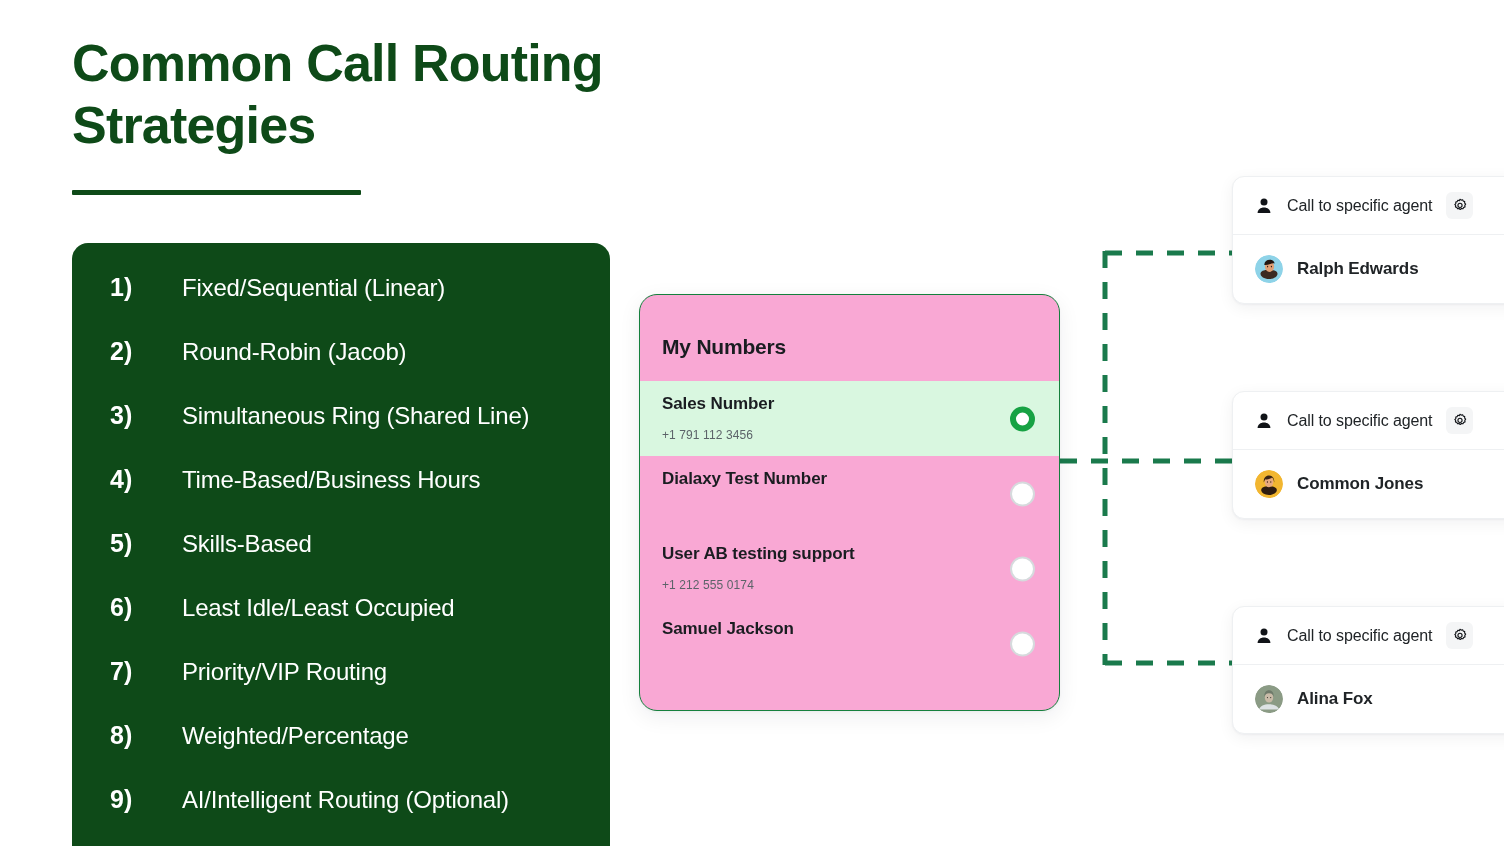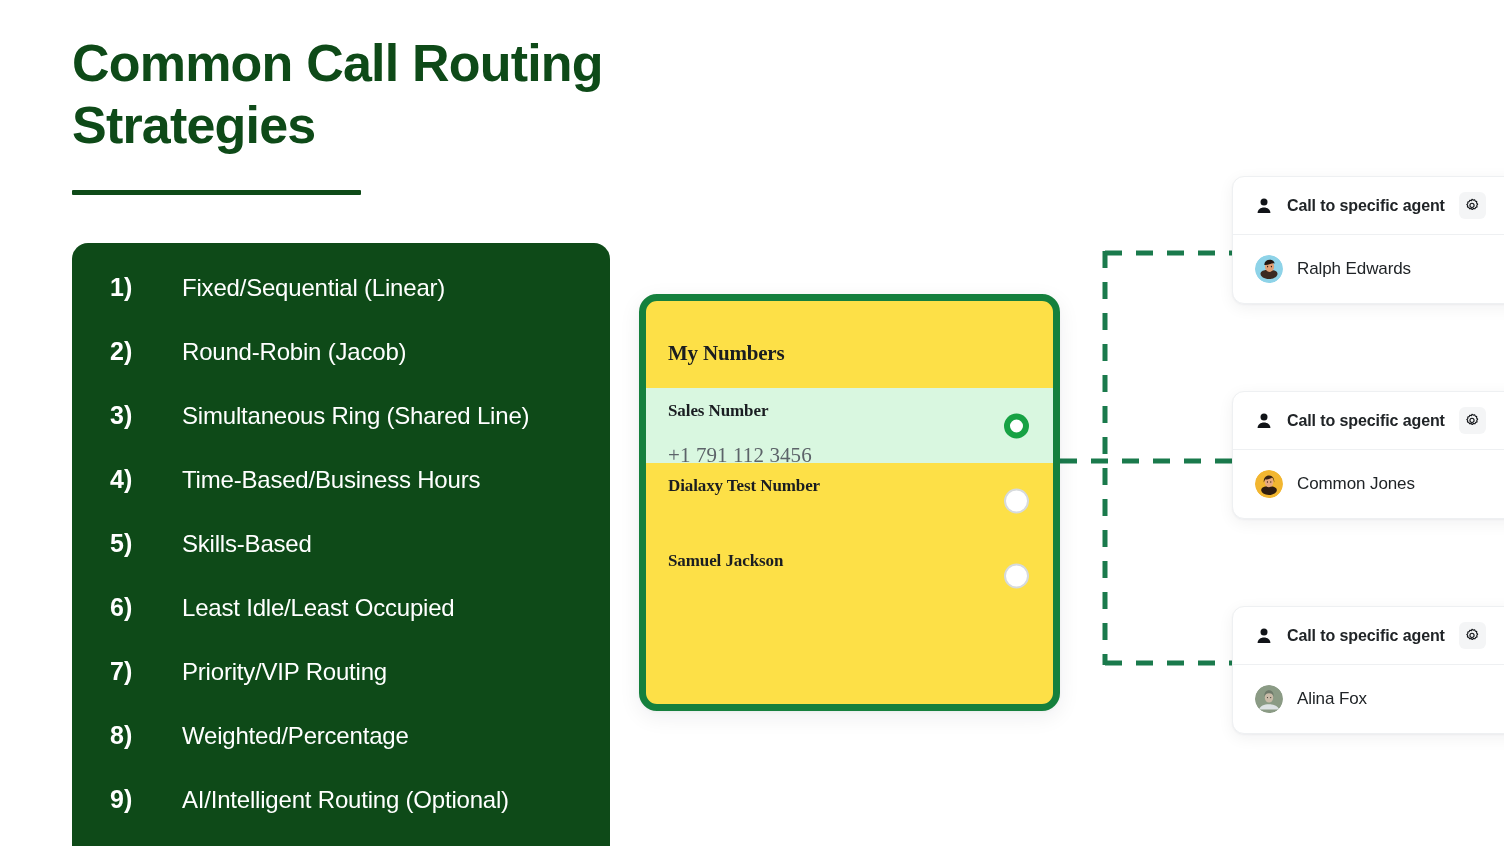--- a/index.html
+++ b/index.html
@@ -79,26 +79,25 @@
     margin-left: 32px;
   }
 
   
   #numbers-card {
     position: absolute;
     left: 639px;
     top: 294px;
     width: 421px;
     height: 417px;
-    background: #fde047;
-    border: 7px solid #15803d;
+    background: #f9a8d4;
+    border: 1px solid #15803d;
     border-radius: 18px;
     box-shadow: 0 6px 22px rgba(16,24,40,0.07), 0 1px 3px rgba(16,24,40,0.04);
     overflow: hidden;
-    font-family: Liberation Serif, serif;
   }
   #numbers-title {
     font-size: 21px;
     font-weight: 700;
     color: #1A1D21;
     padding: 40px 0 0 22px;
     letter-spacing: -0.2px;
   }
   #numbers-list { margin-top: 22px; }
   .number-row {
@@ -107,24 +106,24 @@
     padding: 13px 1px 0 22px;
   }
   .number-row.selected { background: #D9F7E0; }
   .number-name {
     font-size: 17px;
     font-weight: 700;
     color: #1A1D21;
     letter-spacing: -0.1px;
   }
   .number-value {
-    font-size: 21px;
+    font-size: 12px;
     font-weight: 400;
     color: #5C6369;
-    margin-top: 22px;
+    margin-top: 14px;
     letter-spacing: 0.1px;
   }
   .radio {
     position: absolute;
     right: 24px;
     top: 50%;
     transform: translateY(-50%);
     width: 25px;
     height: 25px;
     border-radius: 50%;
@@ -153,21 +152,21 @@
   .agent-head {
     display: flex;
     align-items: center;
     height: 58px;
     padding: 0 14px 0 22px;
     border-bottom: 1px solid #EEF0F2;
   }
   .person-icon { flex: 0 0 auto; width: 18px; height: 18px; display: block; }
   .agent-head-label {
     font-size: 16px;
-    font-weight: 700;
+    font-weight: 400;
     color: #202427;
     margin-left: 14px;
     letter-spacing: -0.1px;
     white-space: nowrap;
   }
   .gear-btn {
     margin-left: 14px;
     width: 27px;
     height: 27px;
     border-radius: 6px;
@@ -187,21 +186,21 @@
     width: 28px;
     height: 28px;
     border-radius: 50%;
     flex: 0 0 auto;
     overflow: hidden;
     position: relative;
   }
   .avatar svg { display: block; width: 28px; height: 28px; }
   .agent-name {
     font-size: 17px;
-    font-weight: 400;
+    font-weight: 700;
     color: #202427;
     margin-left: 14px;
     letter-spacing: -0.1px;
     white-space: nowrap;
   }
 </style>
 </head>
 <body>
 
 <div id="stage">
@@ -270,20 +269,25 @@
         <div class="number-name">Sales Number</div>
         <div class="number-value">+1 791 112 3456</div>
         <span class="radio on"></span>
       </div>
 
       <div class="number-row">
         <div class="number-name">Dialaxy Test Number</div>
         <span class="radio"></span>
       </div>
 
+      <div class="number-row">
+        <div class="number-name">User AB testing support</div>
+        <div class="number-value">+1 212 555 0174</div>
+        <span class="radio"></span>
+      </div>
 
       <div class="number-row">
         <div class="number-name">Samuel Jackson</div>
         <span class="radio"></span>
       </div>
 
     </div>
   </div>
 
   <div class="agent-card" style="top:176px">

